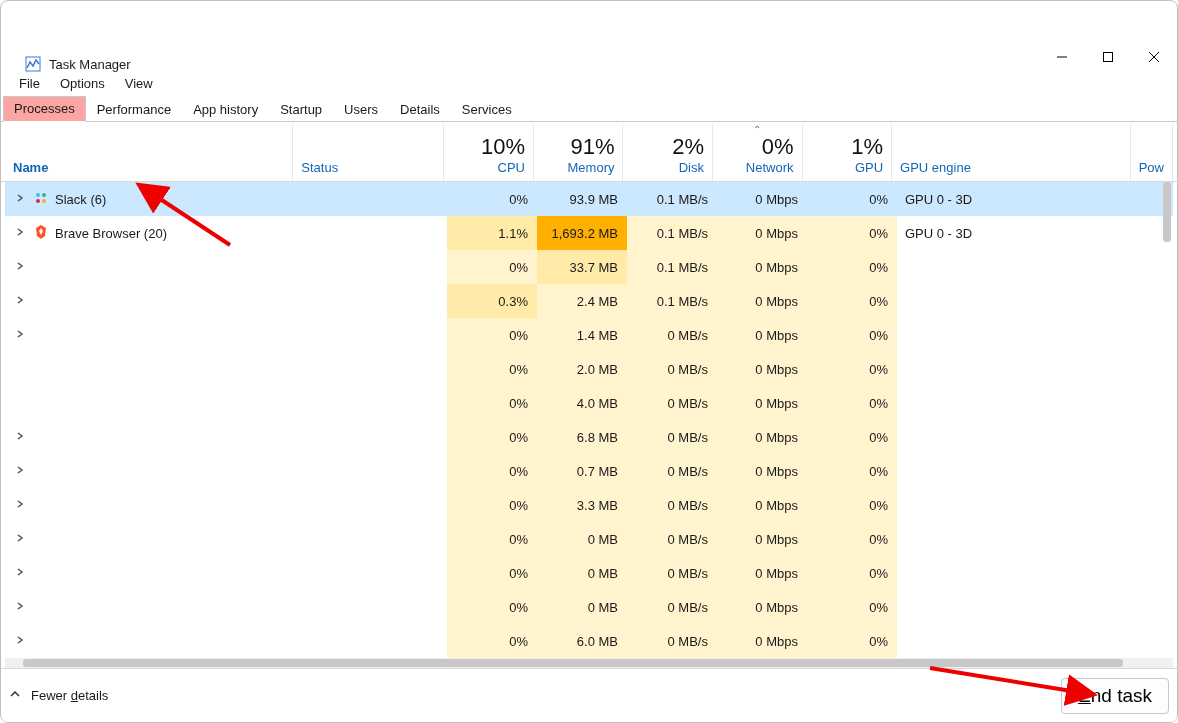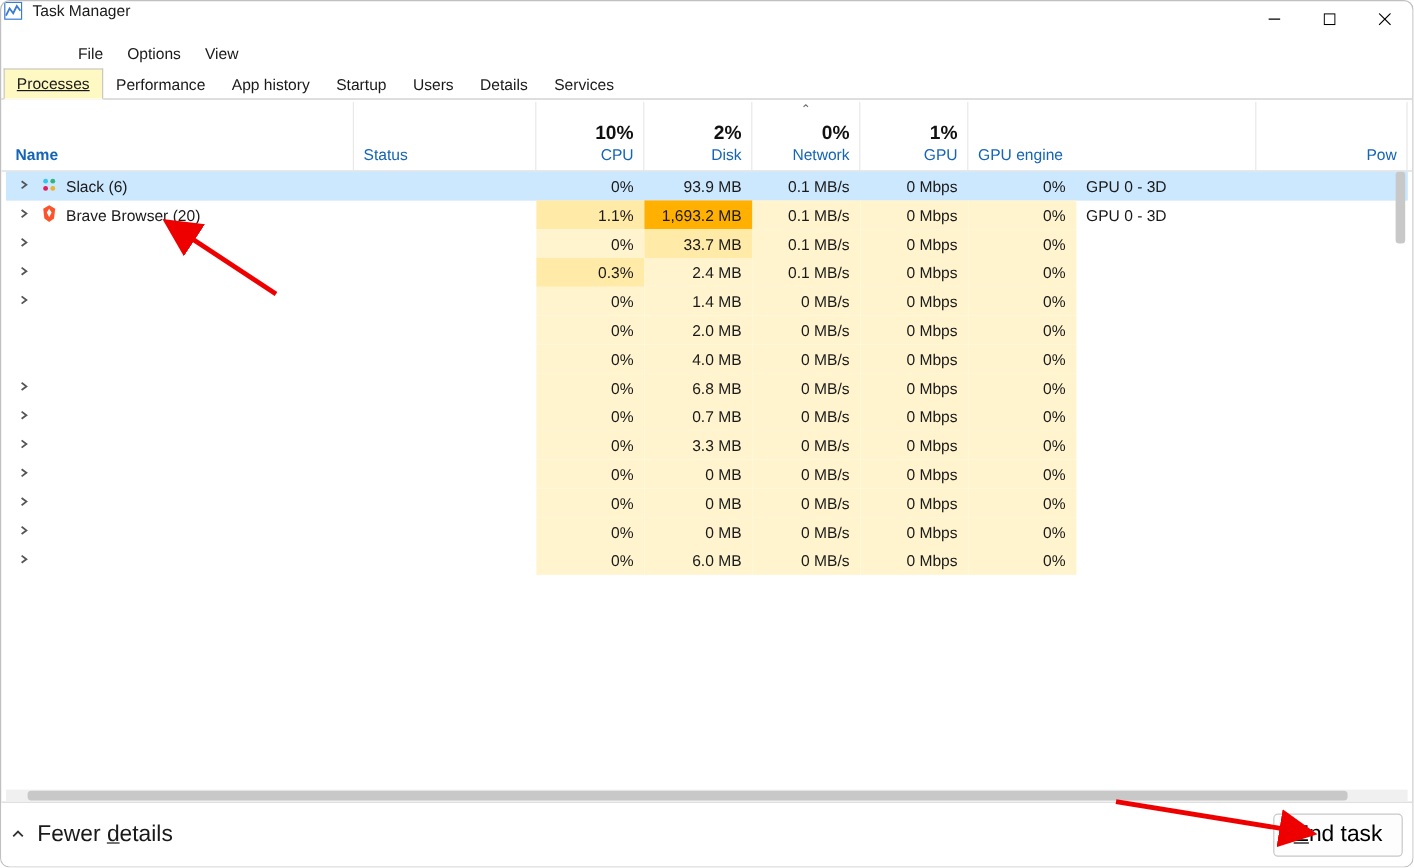--- a/index.html
+++ b/index.html
@@ -19,22 +19,23 @@
     border-radius: 8px;
     background: #fff;
     position: relative;
     overflow: hidden;
     display: flex;
     flex-direction: column;
   }
   .titlebar {
     height: 32px;
     display: flex;
-    align-items: flex-start;
-    padding-left: 2px;
+    align-items: flex-end;
+    padding-left: 24px;
+    margin-top: 39px;
   }
   .titlebar .app-icon {
     width: 16px; height: 16px;
     margin-right: 8px;
     display: inline-flex;
     align-items: center; justify-content: center;
   }
   .titlebar .title {
     font-size: 13px;
   }
@@ -47,21 +48,20 @@
     display: flex; align-items: center; justify-content: center;
     font-size: 16px;
   }
   .menubar {
     height: 22px;
     display: flex;
     align-items: center;
     padding-left: 8px;
     font-size: 13px;
     gap: 0;
-    margin-left: 46px;
   }
   .menubar .menu-item {
     padding: 2px 10px;
   }
   .tabbar {
     height: 28px;
     display: flex;
     align-items: flex-end;
     border-bottom: 1px solid #c8c8c8;
     padding-left: 2px;
@@ -69,23 +69,22 @@
   }
   .tabbar .tab {
     padding: 4px 10px 5px 10px;
     border: 1px solid transparent;
     border-bottom: none;
     position: relative;
     top: 1px;
   }
   .tabbar .tab.active {
     border-color: #c8c8c8;
-    background: #fef9c3;
+    background: #fca5a5;
     border-bottom: 1px solid #fff;
-    text-decoration: underline;
   }
   .content {
     flex: 1;
     display: flex;
     flex-direction: column;
     overflow: hidden;
     position: relative;
   }
   .header-row {
     display: flex;
@@ -97,23 +96,23 @@
     border-right: 1px solid #e8e8e8;
     padding: 4px 8px 6px 8px;
     display: flex;
     flex-direction: column;
     justify-content: flex-end;
     color: #1465b7;
     font-size: 13px;
   }
   .header-row .col.right { text-align: right; align-items: flex-end; }
   .header-row .col .big {
-    font-size: 16px;
+    font-size: 22px;
     color: #111;
-    font-weight: 700;
+    font-weight: 400;
   }
   .header-row .name-col { width: 290px; }
   .header-row .name-col .lbl { margin-top: auto; font-weight: bold; }
   .header-row .status-col { width: 152px; }
   .header-row .cpu-col, .header-row .mem-col, .header-row .disk-col,
   .header-row .net-col, .header-row .gpu-col { width: 90px; }
   .header-row .gpuengine-col { width: 240px; text-align: left; }
   .header-row .power-col { flex: 1; text-align: right; justify-content: flex-end; }
 
   .net-col { position: relative; }
@@ -123,21 +122,21 @@
   }
 
   .rows {
     flex: 1;
     overflow: hidden;
     position: relative;
     padding: 0 4px;
   }
   .row {
     display: flex;
-    height: 24px;
+    height: 34px;
     align-items: stretch;
   }
   .row .cell {
     display: flex;
     align-items: center;
     padding: 0 8px;
     font-size: 13px;
     border-right: 1px solid transparent;
   }
   .row .name-cell { width: 290px; gap: 6px; }
@@ -175,21 +174,21 @@
     height: 54px;
     border-top: 1px solid #d8d8d8;
     display: flex;
     align-items: center;
     padding: 0 8px;
     gap: 12px;
     background: #fff;
   }
   .footer .fewer {
     display: flex; align-items: center; gap: 10px;
-    font-size: 19px;
+    font-size: 13px;
   }
   .footer .end-task {
     margin-left: auto;
     padding: 6px 16px;
     border: 1px solid #c8c8c8;
     border-radius: 4px;
     background: #fdfdfd;
     font-size: 19px;
   }
 
@@ -271,20 +270,24 @@
     <div class="header-row">
       <div class="col name-col">
           <span class="lbl">Name</span>
         </div>
       <div class="col status-col">
           <span class="lbl">Status</span>
         </div>
       <div class="col cpu-col right">
           <span class="big">10%</span>
           <span>CPU</span>
+        </div>
+      <div class="col mem-col right">
+          <span class="big">91%</span>
+          <span>Memory</span>
         </div>
       <div class="col disk-col right">
           <span class="big">2%</span>
           <span>Disk</span>
         </div>
       <div class="col net-col right">
           <span class="sort-caret">⌃</span>
           <span class="big">0%</span>
           <span>Network</span>
         </div>

